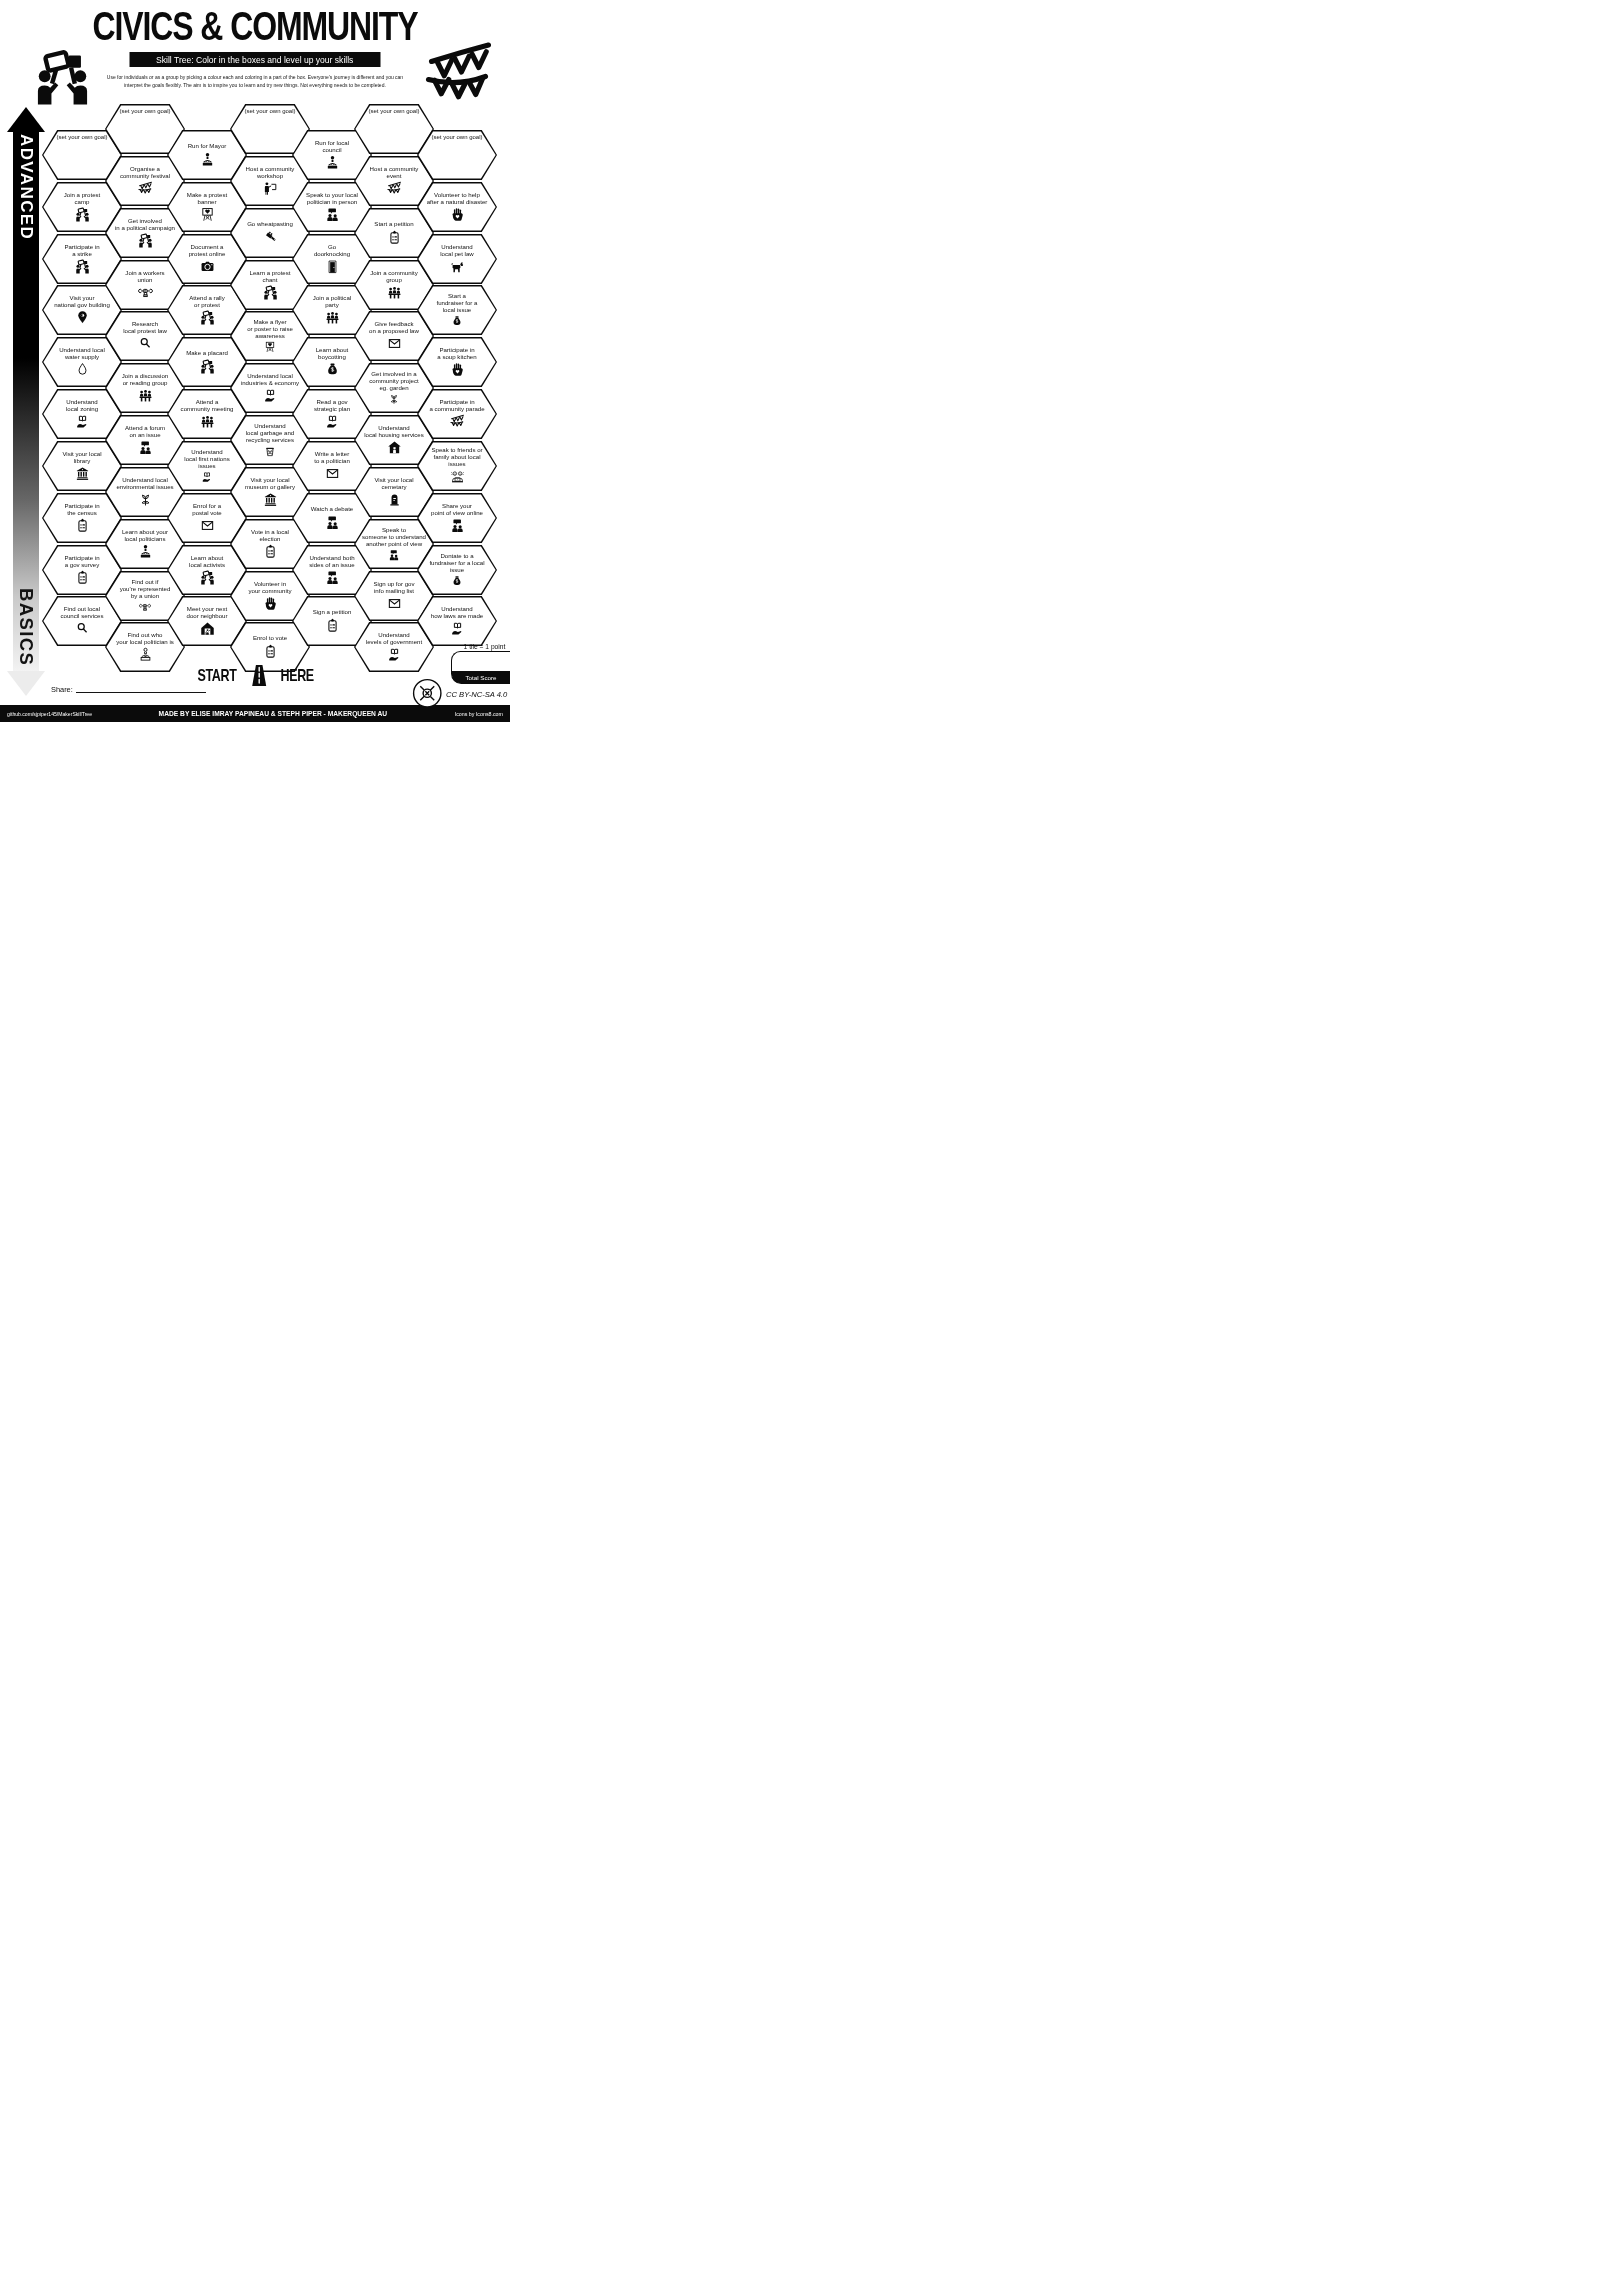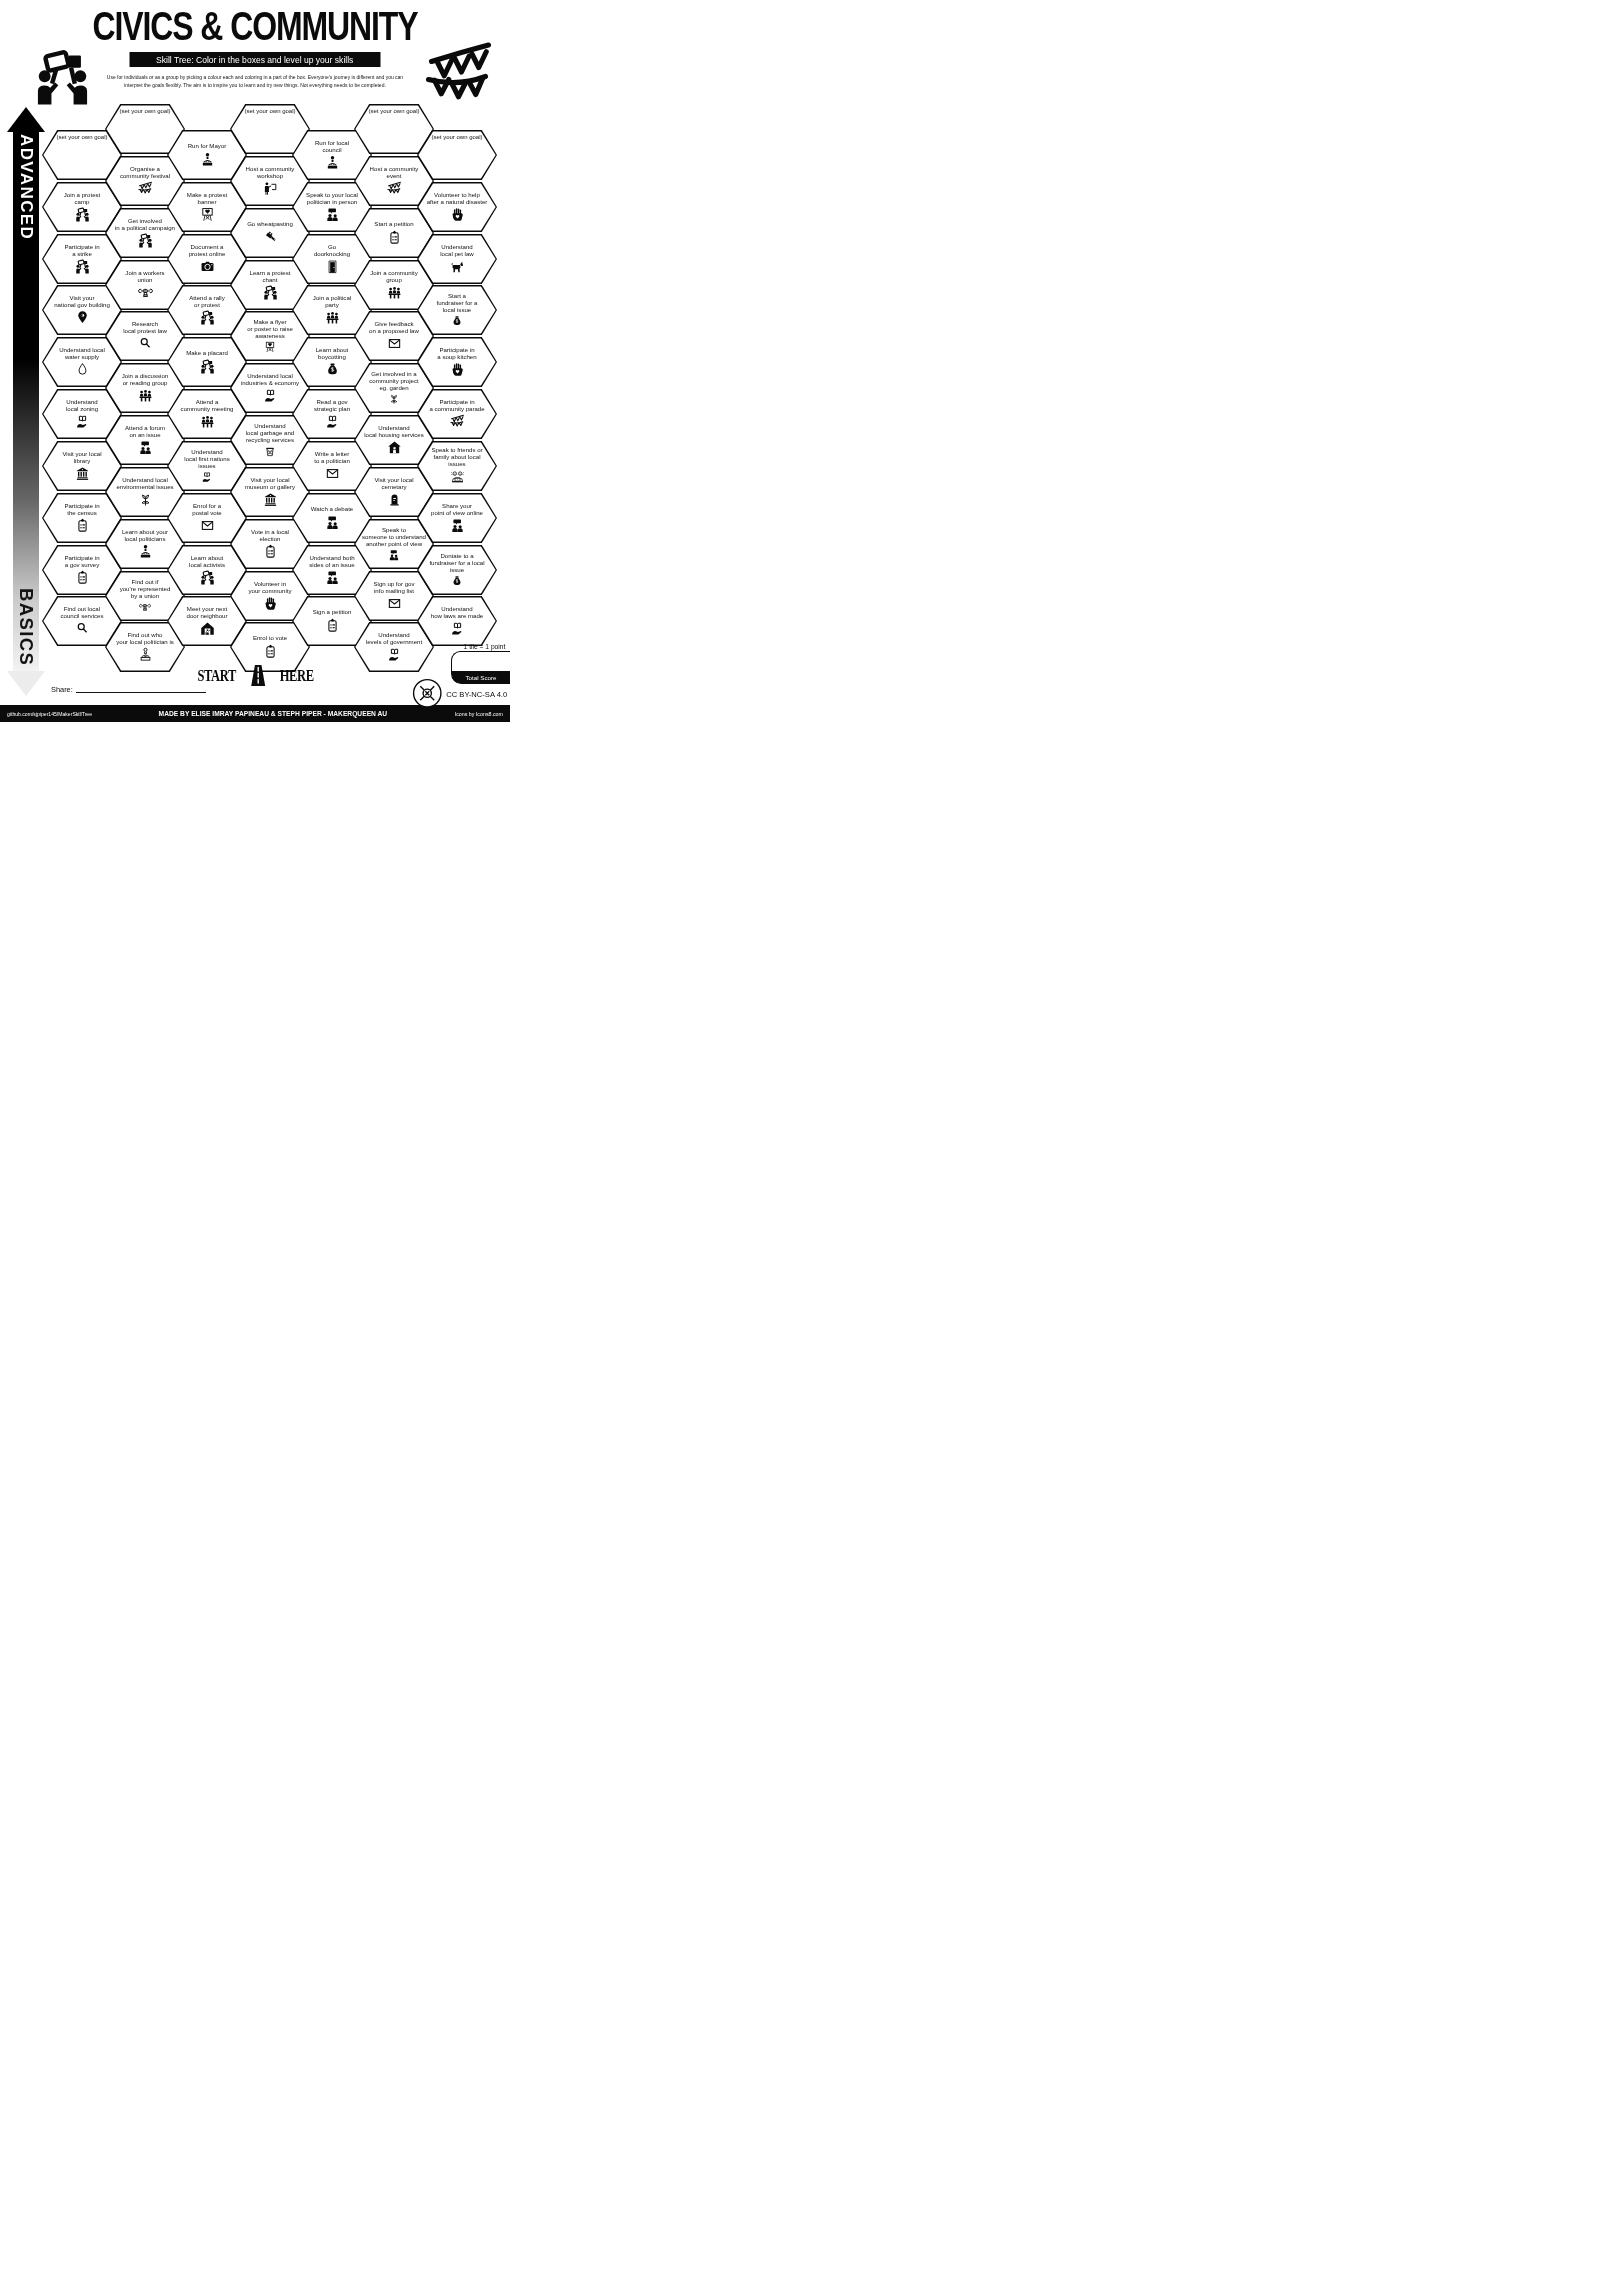--- a/index.html
+++ b/index.html
@@ -39,34 +39,34 @@
   .hex-content{position:absolute;inset:1.9px 7.4px;display:flex;flex-direction:column;
       align-items:center;justify-content:center;gap:1.4px;text-align:center;}
   .hex.goal .hex-content{justify-content:flex-start;padding-top:1.9px;}
   .hex-label{font-size:6.1px;line-height:1.13;white-space:pre-line;color:#131313;}
   .hex.goal .hex-label{font-size:6px;}
   .hex-icon{height:15px;display:flex;align-items:center;justify-content:center;flex:0 0 auto;}
   .hex-icon.small{height:12px;}
   .hex-icon svg{height:100%;width:auto;display:block;}
   
   .start-row{position:absolute;left:0;right:0;top:664px;display:flex;align-items:center;
-      justify-content:center;gap:5.6px;font-family:Liberation Serif, serif;}
+      justify-content:center;gap:5.6px;}
   .start-word{font-size:16.7px;font-weight:800;letter-spacing:-0.5px;transform:scaleX(.75);white-space:nowrap;}
   .start-icon{width:20.4px;height:23px;}
   .start-icon svg{width:100%;height:100%;}
   .name-row{position:absolute;left:51px;top:685px;display:flex;align-items:flex-end;gap:3.7px;}
   .name-label{font-size:7.4px;}
   .name-line{width:130px;height:0;border-bottom:1.4px solid #141414;margin-bottom:1.4px;}
   .tile-note{position:absolute;right:4.6px;top:643px;font-size:6.7px;}
   .score-box{position:absolute;right:0;top:651px;width:59px;height:33px;background:#fff;
       border:1.7px solid #0b0b0b;border-right:none;border-radius:9.3px 0 0 10.2px;box-sizing:border-box;}
   .score-band{position:absolute;left:0;right:0;bottom:0;height:11.6px;background:#0b0b0b;color:#fff;
       font-size:6.2px;display:flex;align-items:center;justify-content:center;
       border-radius:0 0 0 7.4px;}
-  .license{position:absolute;right:2.8px;top:690px;font-size:7.6px;}
+  .license{position:absolute;right:2.8px;top:690px;font-size:7.6px;font-style:italic;}
   .credit-logo{position:absolute;right:68px;top:678px;width:30.5px;height:30.5px;z-index:6;}
   .credit-logo svg{width:100%;height:100%;}
   
   .footer{position:absolute;left:0;right:0;bottom:0;height:17px;background:#0b0b0b;color:#fff;
       display:flex;align-items:center;justify-content:space-between;padding:0 7px;box-sizing:border-box;z-index:4;}
   .footer-left{font-size:5.1px;}
   .footer-center{font-size:7.6px;font-weight:700;transform:scaleX(.88);white-space:nowrap;}
   .footer-right{font-size:5.3px;}
 </style>
 </head>

